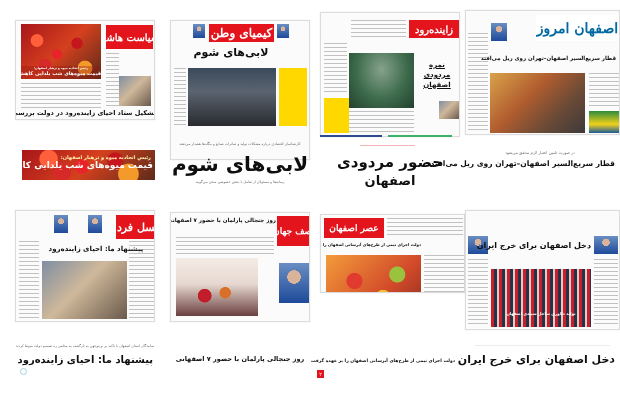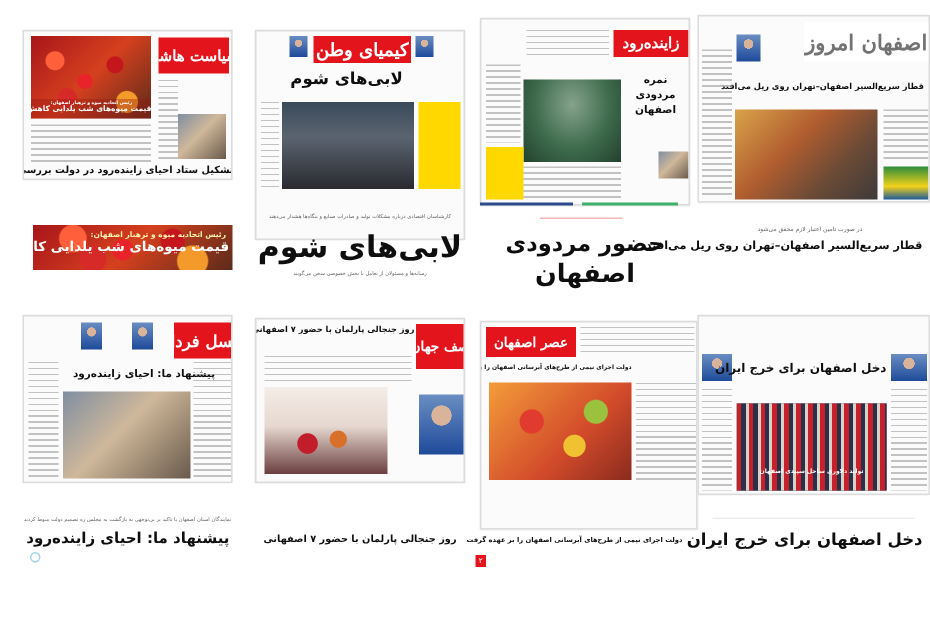--- a/index.html
+++ b/index.html
@@ -10,21 +10,21 @@
   .paper {
     position: absolute; background: #fbfbfb; border: 1px solid #dcdcdc;
     overflow: hidden; box-shadow: 0 0 1px rgba(0,0,0,0.15);
   }
   .masthead {
     position: absolute; color: #fff; font-weight: bold; text-align: center;
     font-family: "DejaVu Serif", serif; white-space: nowrap; overflow: hidden;
     display: flex; align-items: center; justify-content: center;
   }
   .masthead.red { background: #e3141c; }
-  .masthead.white-red { background: #ffffff; color: #737373; }
+  .masthead.white-red { background: #ffffff; color: #0369a1; }
   .photo { position: absolute; overflow: hidden; }
   .photo-fruit { background: radial-gradient(circle at 20% 30%, #ff5f3a 0 8%, transparent 9%),
                  radial-gradient(circle at 45% 55%, #e8242a 0 9%, transparent 10%),
                  radial-gradient(circle at 70% 35%, #c4161c 0 8%, transparent 9%),
                  radial-gradient(circle at 30% 75%, #d62a28 0 9%, transparent 10%),
                  radial-gradient(circle at 80% 80%, #f39a2a 0 9%, transparent 10%),
                  linear-gradient(135deg, #a8161a, #d5401e 50%, #5b2b1a); }
   .photo-parl { background: linear-gradient(180deg, #3a4a5a 0%, #5a6470 40%, #2a2a30 100%); }
   .photo-hall { background: radial-gradient(ellipse at 50% 30%, #86a28b 0%, #3d6b4c 55%, #23412d 100%); }
   .photo-market { background: linear-gradient(135deg, #d9a34a 0%, #b15d2f 40%, #6b4a36 70%, #3d3a3a 100%); }
@@ -90,33 +90,33 @@
   <div class="kicker" style="left:0;top:2px;width:140px;font-size:3.5px;white-space:normal;">کارشناسان اقتصادی درباره مشکلات تولید و صادرات صنایع و بنگاه‌ها هشدار می‌دهند</div>
   <div class="headline" style="left:0;top:12px;width:140px;font-size:20px;">لابی‌های شوم</div>
   <div class="kicker" style="left:0;top:40px;width:140px;font-size:3.5px;">رسانه‌ها و مسئولان از تعامل با بخش خصوصی سخن می‌گویند</div>
 </div>
 
 <div class="cell" style="left:320px;top:12px;width:140px;height:125px;">
   <div class="paper" style="left:0;top:0;width:140px;height:125px;">
     <div class="masthead red" style="left:88px;top:7px;width:50px;height:18px;font-size:10px;">زاینده‌رود</div>
     <div class="textlines" style="left:30px;top:7px;width:55px;height:18px;"></div>
     <div class="photo photo-hall" style="left:28px;top:40px;width:65px;height:55px;"></div>
-    <div class="headline" style="left:94px;top:36px;width:44px;font-size:7px;white-space:normal;line-height:1.4;">نمره مردودی اصفهان</div>
+    <div class="headline" style="left:94px;top:48px;width:44px;font-size:7px;white-space:normal;line-height:1.4;text-decoration:underline;">نمره مردودی اصفهان</div>
     <div class="photo photo-yellowbox" style="left:3px;top:85px;width:25px;height:35px;"></div>
     <div class="photo photo-room" style="left:118px;top:88px;width:20px;height:18px;"></div>
     <div class="textlines" style="left:3px;top:30px;width:23px;height:52px;"></div>
     <div class="textlines" style="left:28px;top:98px;width:65px;height:22px;"></div>
   </div>
 </div>
 <div class="cell" style="left:320px;top:135px;width:140px;height:62px;">
   <div class="rule" style="left:0;top:0;width:62px;background:#2b4b8c;"></div>
   <div class="rule" style="left:68px;top:0;width:64px;background:#3db06a;"></div>
   <div class="rule" style="left:40px;top:10px;width:55px;height:1px;background:#f3b5b5;"></div>
   <div class="headline" style="left:0;top:18px;width:140px;font-size:15px;">حضور مردودی</div>
-  <div class="headline" style="left:0;top:38px;width:140px;font-size:17px;">اصفهان</div>
+  <div class="headline" style="left:0;top:38px;width:140px;font-size:13px;">اصفهان</div>
 </div>
 
 <div class="cell" style="left:465px;top:10px;width:155px;height:125px;">
   <div class="paper" style="left:0;top:0;width:155px;height:125px;">
     <div class="masthead white-red" style="left:70px;top:4px;width:83px;height:26px;font-size:14px;">اصفهان امروز</div>
     <div class="photo photo-portrait" style="left:25px;top:12px;width:16px;height:18px;"></div>
     <div class="headline" style="left:20px;top:44px;width:130px;font-size:5.5px;">قطار سریع‌السیر اصفهان–تهران روی ریل می‌افتد</div>
     <div class="photo photo-market" style="left:24px;top:62px;width:95px;height:60px;"></div>
     <div class="photo photo-sport" style="left:123px;top:100px;width:30px;height:22px;"></div>
     <div class="textlines" style="left:2px;top:22px;width:20px;height:98px;"></div>
@@ -152,21 +152,21 @@
     <div class="photo photo-yalda" style="left:5px;top:45px;width:82px;height:58px;"></div>
     <div class="photo photo-portrait" style="left:108px;top:50px;width:30px;height:40px;"></div>
     <div class="textlines" style="left:5px;top:24px;width:98px;height:18px;"></div>
   </div>
 </div>
 <div class="cell" style="left:175px;top:355px;width:135px;height:20px;">
   <div class="headline" style="left:0;top:0;width:130px;font-size:6.5px;">روز جنجالی پارلمان با حضور ۷ اصفهانی</div>
 </div>
 
 <div class="cell" style="left:320px;top:214px;width:145px;height:110px;">
-  <div class="paper" style="left:0;top:0;width:145px;height:139px;">
+  <div class="paper" style="left:0;top:0;width:145px;height:79px;">
     <div class="masthead red" style="left:3px;top:3px;width:60px;height:20px;font-size:9px;">عصر اصفهان</div>
     <div class="textlines" style="left:66px;top:3px;width:76px;height:18px;"></div>
     <div class="headline" style="left:0;top:27px;width:100px;font-size:4px;">دولت اجرای نیمی از طرح‌های آبرسانی اصفهان را بر عهده گرفت</div>
     <div class="photo photo-feast" style="left:5px;top:40px;width:95px;height:65px;"></div>
     <div class="textlines" style="left:103px;top:40px;width:40px;height:65px;"></div>
     <div class="textlines" style="left:5px;top:28px;width:1px;height:0;"></div>
   </div>
 </div>
 <div class="cell" style="left:315px;top:358px;width:145px;height:25px;">
   <div class="headline" style="left:0;top:0;width:140px;font-size:4.5px;">دولت اجرای نیمی از طرح‌های آبرسانی اصفهان را بر عهده گرفت</div>

